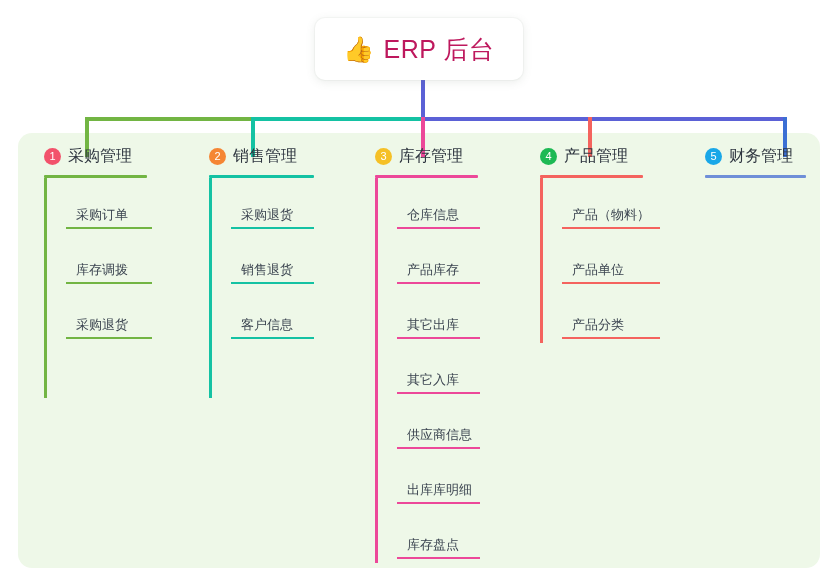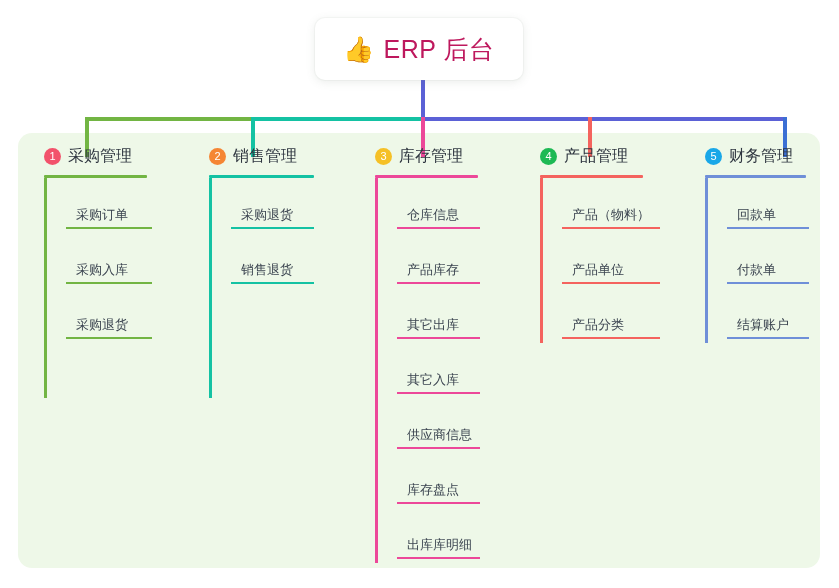--- a/index.html
+++ b/index.html
@@ -106,21 +106,21 @@
           <span class="col-title">采购管理</span>
         </div>
         <div class="col-rule" style="background: rgb(114, 181, 67); width: 103px;"></div>
         <div class="branch">
           <div class="trunk" style="background: rgb(114, 181, 67); height: 220px;"></div>
           <div class="leaf">
             <span class="leaf-label">采购订单</span>
             <div class="leaf-rule" style="background: rgb(114, 181, 67); width: 86px;"></div>
           </div>
           <div class="leaf">
-            <span class="leaf-label">采购入库</span>
+            <span class="leaf-label">库存调拨</span>
             <div class="leaf-rule" style="background: rgb(114, 181, 67); width: 86px;"></div>
           </div>
           <div class="leaf">
             <span class="leaf-label">采购退货</span>
             <div class="leaf-rule" style="background: rgb(114, 181, 67); width: 86px;"></div>
           </div>
         </div>
       </div>
       <div class="col" style="left: 209px;">
         <div class="col-head">
@@ -131,20 +131,24 @@
         <div class="branch">
           <div class="trunk" style="background: rgb(20, 194, 163); height: 220px;"></div>
           <div class="leaf">
             <span class="leaf-label">采购退货</span>
             <div class="leaf-rule" style="background: rgb(20, 194, 163); width: 83px;"></div>
           </div>
           <div class="leaf">
             <span class="leaf-label">销售退货</span>
             <div class="leaf-rule" style="background: rgb(20, 194, 163); width: 83px;"></div>
           </div>
+          <div class="leaf">
+            <span class="leaf-label">客户信息</span>
+            <div class="leaf-rule" style="background: rgb(20, 194, 163); width: 83px;"></div>
+          </div>
         </div>
       </div>
       <div class="col" style="left: 375px;">
         <div class="col-head">
           <span class="badge" style="background: rgb(245, 192, 38);">3</span>
           <span class="col-title">库存管理</span>
         </div>
         <div class="col-rule" style="background: rgb(236, 72, 153); width: 103px;"></div>
         <div class="branch">
           <div class="trunk" style="background: rgb(236, 72, 153); height: 385px;"></div>
@@ -162,25 +166,25 @@
           </div>
           <div class="leaf">
             <span class="leaf-label">其它入库</span>
             <div class="leaf-rule" style="background: rgb(236, 72, 153); width: 83px;"></div>
           </div>
           <div class="leaf">
             <span class="leaf-label">供应商信息</span>
             <div class="leaf-rule" style="background: rgb(236, 72, 153); width: 83px;"></div>
           </div>
           <div class="leaf">
+            <span class="leaf-label">出库库明细</span>
+            <div class="leaf-rule" style="background: rgb(236, 72, 153); width: 83px;"></div>
+          </div>
+          <div class="leaf">
             <span class="leaf-label">库存盘点</span>
-            <div class="leaf-rule" style="background: rgb(236, 72, 153); width: 83px;"></div>
-          </div>
-          <div class="leaf">
-            <span class="leaf-label">出库库明细</span>
             <div class="leaf-rule" style="background: rgb(236, 72, 153); width: 83px;"></div>
           </div>
         </div>
       </div>
       <div class="col" style="left: 540px;">
         <div class="col-head">
           <span class="badge" style="background: rgb(29, 185, 84);">4</span>
           <span class="col-title">产品管理</span>
         </div>
         <div class="col-rule" style="background: rgb(244, 99, 94); width: 103px;"></div>
@@ -199,31 +203,16 @@
             <div class="leaf-rule" style="background: rgb(244, 99, 94); width: 98px;"></div>
           </div>
         </div>
       </div>
       <div class="col" style="left: 705px;">
         <div class="col-head">
           <span class="badge" style="background: rgb(25, 167, 232);">5</span>
           <span class="col-title">财务管理</span>
         </div>
         <div class="col-rule" style="background: rgb(111, 143, 216); width: 101px;"></div>
-        <div class="branch">
-          <div class="trunk" style="background: rgb(111, 143, 216); height: 165px;"></div>
-          <div class="leaf">
-            <span class="leaf-label">回款单</span>
-            <div class="leaf-rule" style="background: rgb(111, 143, 216); width: 82px;"></div>
-          </div>
-          <div class="leaf">
-            <span class="leaf-label">付款单</span>
-            <div class="leaf-rule" style="background: rgb(111, 143, 216); width: 82px;"></div>
-          </div>
-          <div class="leaf">
-            <span class="leaf-label">结算账户</span>
-            <div class="leaf-rule" style="background: rgb(111, 143, 216); width: 82px;"></div>
-          </div>
-        </div>
       </div>
     </div>
 
 </div>
 
 </body></html>

